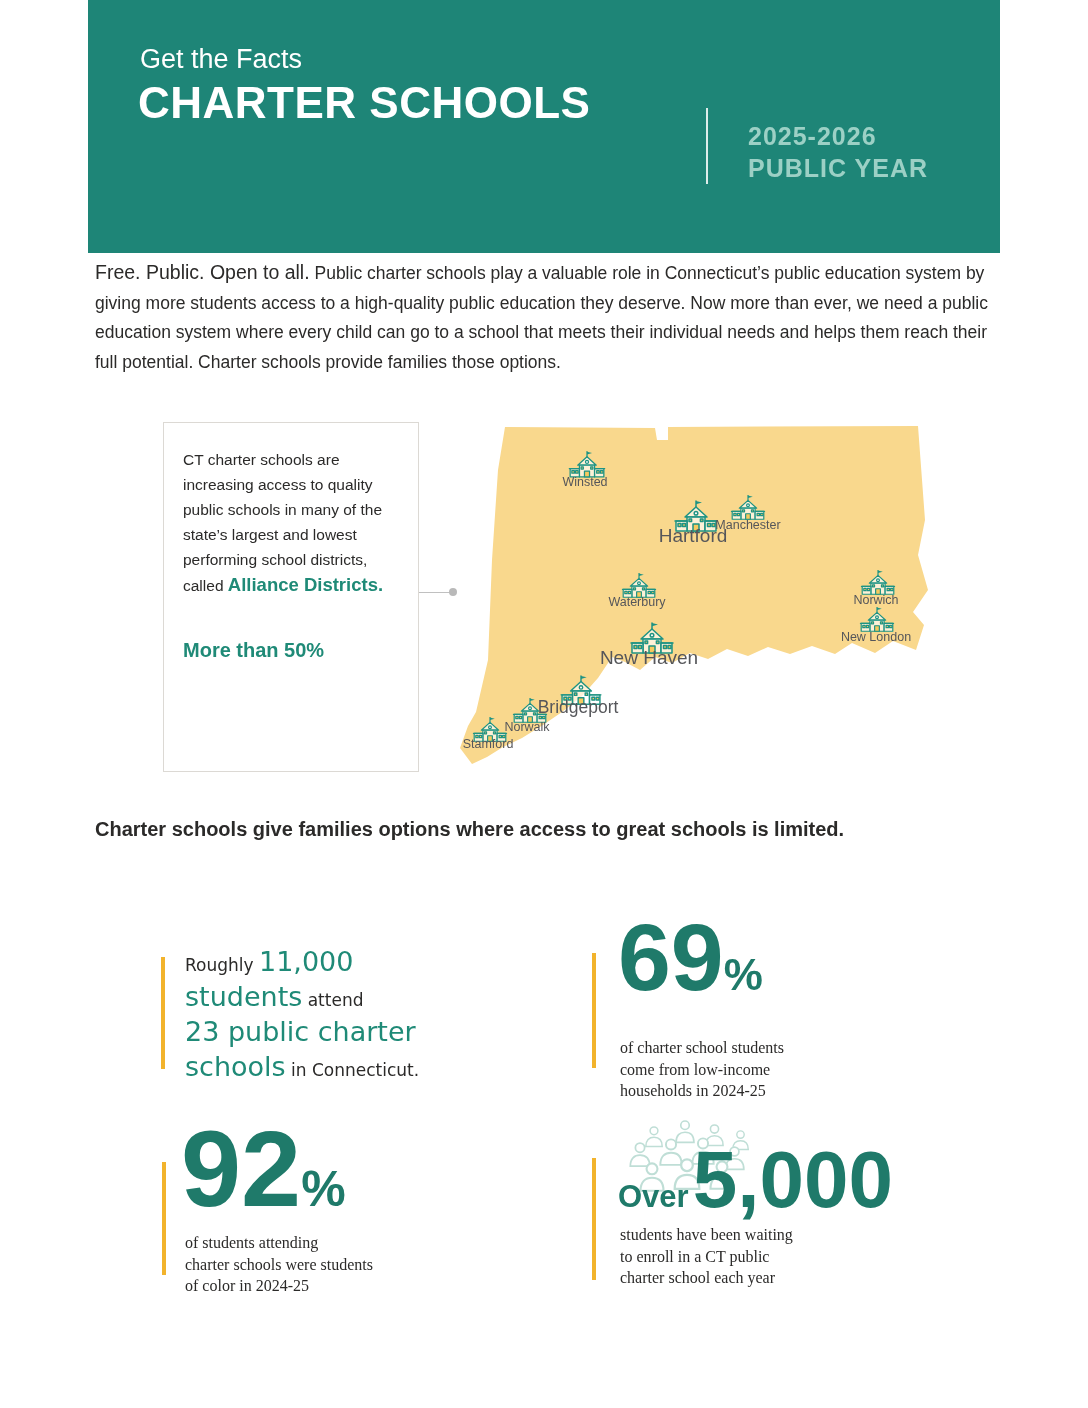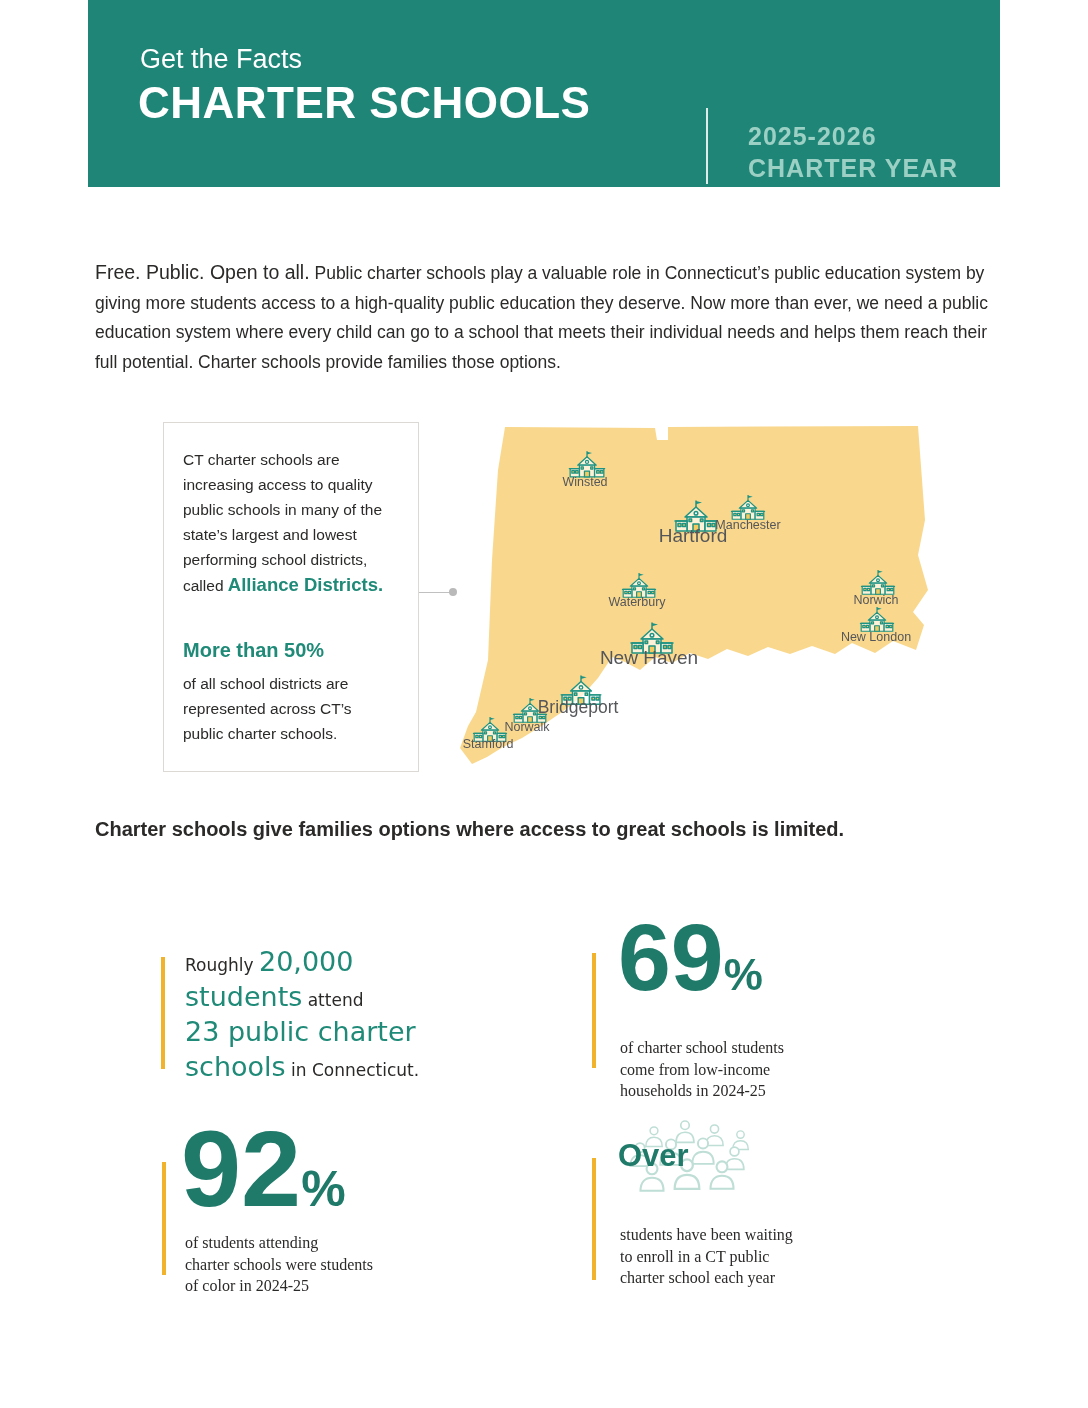--- a/index.html
+++ b/index.html
@@ -7,21 +7,21 @@
     --gold:#F2B32C; --map-yellow:#F9D88D; --body-text:#2B2A29;
     --mint-text:#9CD0C5; --crowd-teal:#BFDED6; --label-gray:#55565A;
     --box-border:#DCD9D4; --connector-gray:#C0C0C0; --icon-teal:#1E9383;
   }
   *{margin:0;padding:0;box-sizing:border-box;}
   html,body{background:#fff;}
   .page{position:relative;width:1088px;height:1408px;background:#fff;overflow:hidden;
          font-family:"Liberation Sans",sans-serif;color:var(--body-text);}
 
   
-  .banner{position:absolute;left:88px;top:0;width:912px;height:187px;background:var(--banner-teal);}
+  .banner{position:absolute;left:88px;top:0;width:912px;height:253px;background:var(--banner-teal);}
   .kicker{position:absolute;left:52px;top:44px;font-size:27px;color:#fff;font-weight:400;}
   .banner-title{position:absolute;left:50px;top:78px;font-size:44px;line-height:50px;
                 font-weight:bold;color:#fff;letter-spacing:.5px;}
   .banner-divider{position:absolute;left:618px;top:108px;width:2px;height:76px;background:rgba(255,255,255,.85);}
   .school-year{position:absolute;left:660px;top:120px;font-size:25px;line-height:32px;
                font-weight:bold;color:var(--mint-text);letter-spacing:1px;}
 
   
   .intro{position:absolute;left:95px;top:258px;width:902px;font-size:17.5px;line-height:29.5px;}
   .intro .lead{font-weight:normal;font-size:19.5px;}
@@ -113,37 +113,34 @@
   </svg>
 
   <header class="banner">
     <div class="kicker">Get the Facts</div>
     <div class="banner-title">
       <div>CHARTER SCHOOLS</div>
     </div>
     <div class="banner-divider"></div>
     <div class="school-year">
       <div>2025-2026</div>
-      <div>CHARTER YEAR</div>
+      <div>PUBLIC YEAR</div>
     </div>
   </header>
 
   <p class="intro"><span class="lead">Free. Public. Open to all.</span><span> Public charter schools play a valuable role in Connecticut’s public education system by giving more students access to a high-quality public education they deserve. Now more than ever, we need a public education system where every child can go to a school that meets their individual needs and helps them reach their full potential. Charter schools provide families those options.</span></p>
 
   <aside class="callout">
     <div><span class="pre">CT charter schools are
 increasing access to quality
 public schools in many of the
 state’s largest and lowest
 performing school districts,
 called </span><span class="hl">Alliance Districts.</span></div>
     <div class="more50">More than 50%</div>
-    <div class="stat-body">of all school districts are
-represented across CT’s
-public charter schools.</div>
   </aside>
   <div class="connector-line"></div>
   <div class="connector-dot"></div>
 
   <svg class="ct-map" viewBox="0 0 480 350">
     <path class="state" d="M50,7 L200,8 L202,20 L213,20 L213,7 L463,6 L470,100 L463,135 L473,170 L458,192 L469,205 L461,230
          L438,221 L420,233 L397,223 L380,234 L357,226 L335,234 L313,227 L293,236 L272,229 L253,239
          L235,233 L217,243 L200,237 L185,250 L170,242 L157,237 L143,258 L127,276 L107,292 L88,305
          L67,318 L48,327 L32,337 L17,344 L5,328 L13,306 L21,292 L33,240 L37,140 L43,50 Z"></path>
 
@@ -186,21 +183,21 @@
     <g>
       <use href="#school-icon" x="17" y="296" width="36" height="30"></use>
       <text class="lbl" x="33" y="328">Stamford</text>
     </g>
   </svg>
 
   <h2 class="sec2-heading">Charter schools give families options where access to great schools is limited.</h2>
 
   <div class="bar bar-1"></div>
   <div class="stat-enroll">
-    <div><span>Roughly </span><span class="big">20,000</span></div>
+    <div><span>Roughly </span><span class="big">11,000</span></div>
     <div><span class="big">students</span><span> attend</span></div>
     <div><span class="big">23 public charter</span></div>
     <div><span class="big">schools</span><span> in Connecticut.</span></div>
   </div>
 
   <div class="bar bar-2"></div>
   <div class="big-number num-69"><span>69</span><span class="pct">%</span></div>
   <div class="caption cap-69">of charter school students
 come from low-income
 households in 2024-25</div>
@@ -220,18 +217,19 @@
     <use href="#person-icon" x="0" y="22" width="24" height="26"></use>
     <use href="#person-icon" x="30" y="18" width="26" height="29"></use>
     <use href="#person-icon" x="62" y="17" width="26" height="29"></use>
     <use href="#person-icon" x="95" y="26" width="23" height="25"></use>
     <use href="#person-icon" x="10" y="42" width="28" height="31"></use>
     <use href="#person-icon" x="44" y="38" width="30" height="33"></use>
     <use href="#person-icon" x="80" y="40" width="28" height="31"></use>
   </svg>
   <div class="waitlist-row">
     <span class="over">Over</span>
+    <span class="n5000">5,000</span>
   </div>
   <div class="caption cap-5000">students have been waiting
 to enroll in a CT public
 charter school each year</div>
 
 </div>
 
 </body></html>

